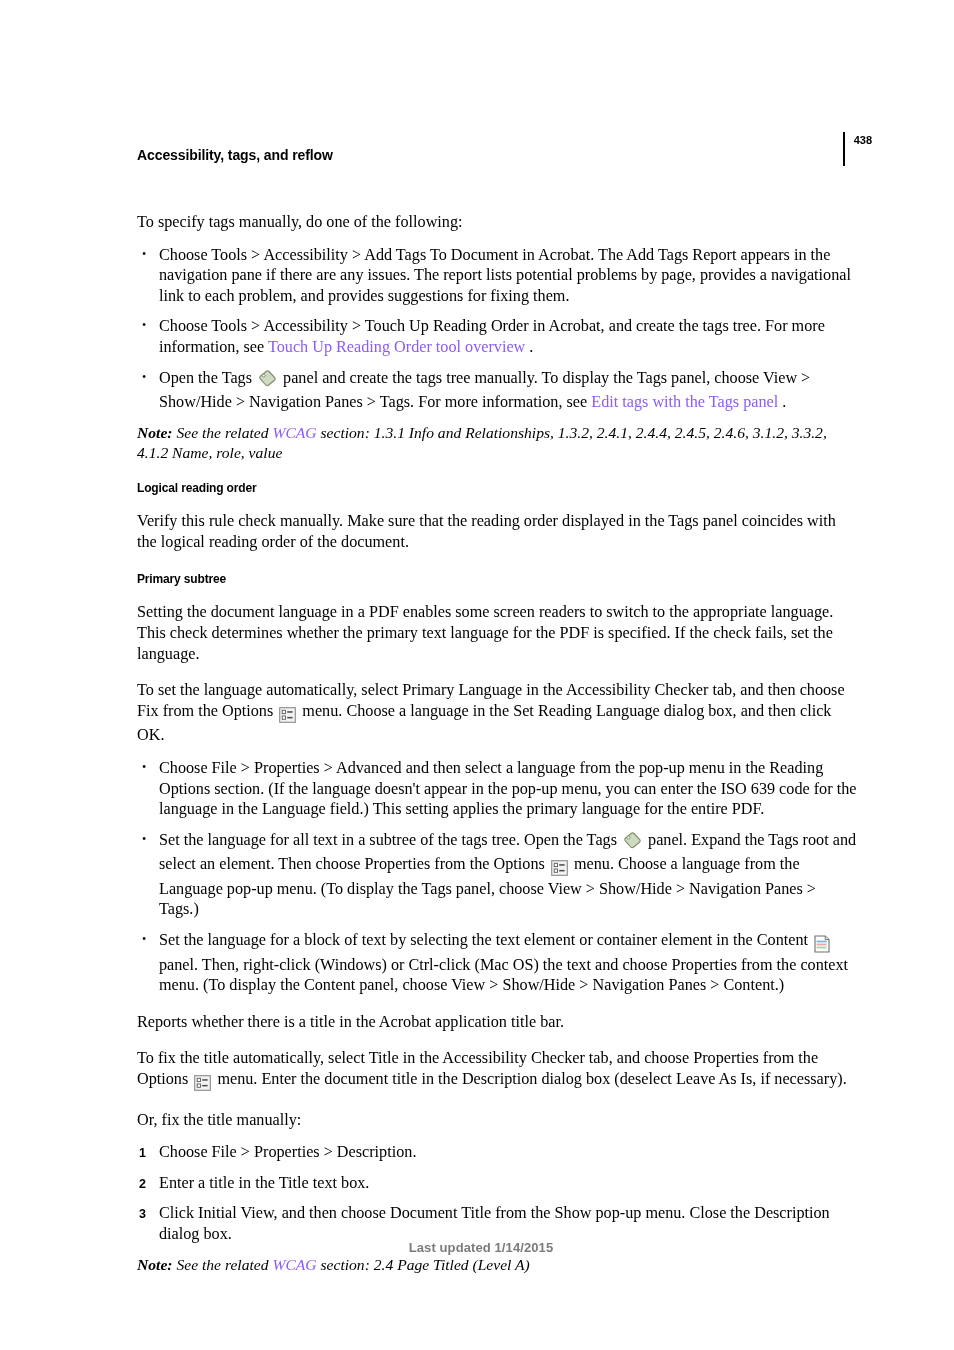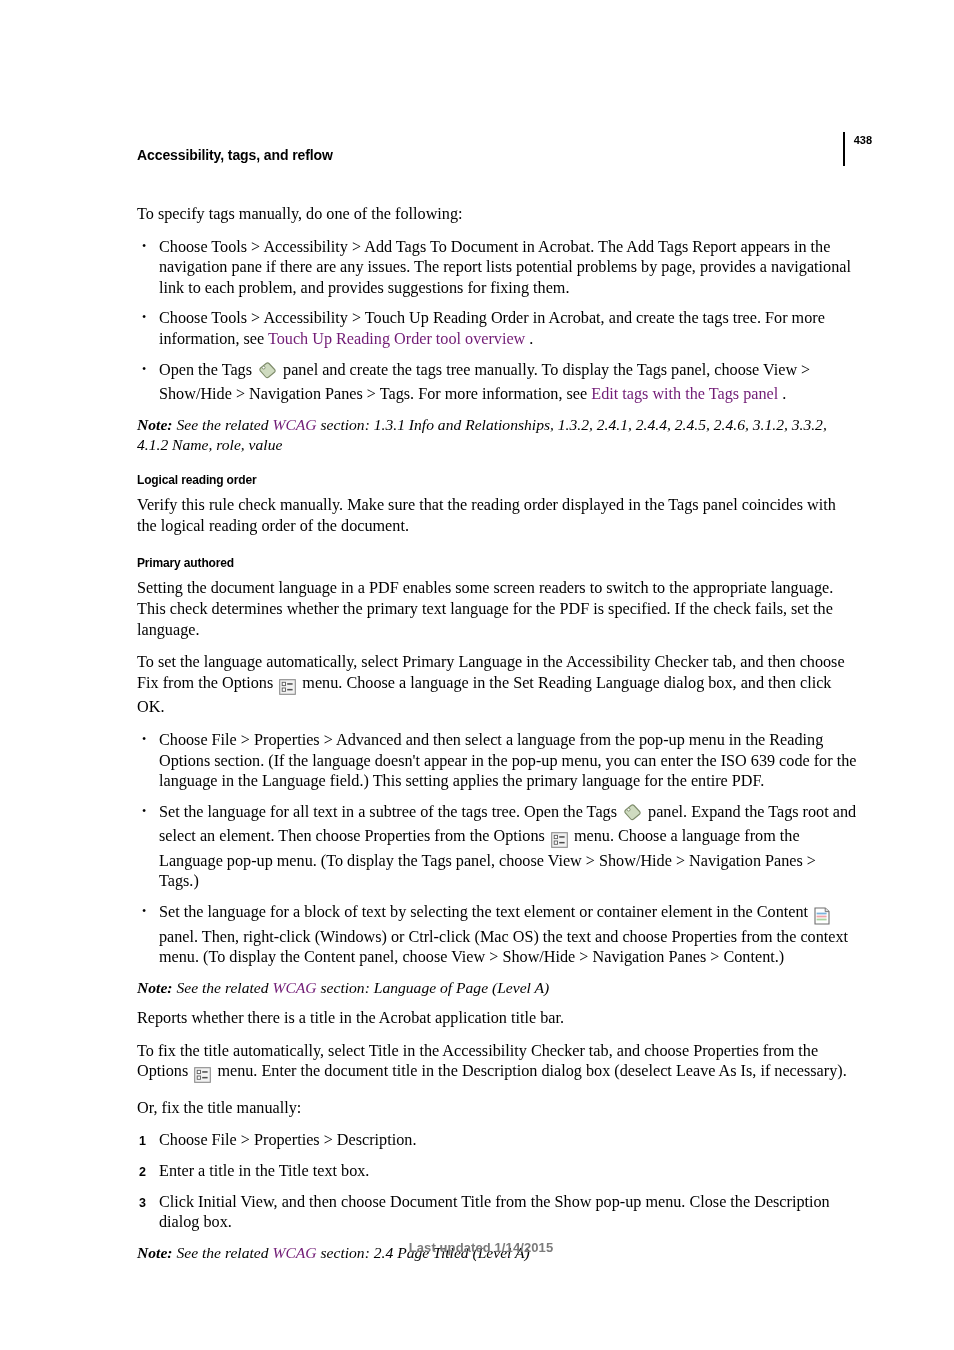--- a/index.html
+++ b/index.html
@@ -62,21 +62,21 @@
   .content {
     position: absolute;
     top: 196px;
     left: 137px;
     width: 722px;
   }
 
   p.body {
     font-size: 16.2px;
     line-height: 20.6px;
-    margin: 8px 0 12px 0;
+    margin: 16px 0 12px 0;
     text-align: left;
   }
 
   ul.bullets {
     list-style: none;
     margin: 0 0 8px 0;
     padding: 0;
   }
   ul.bullets > li {
     position: relative;
@@ -131,21 +131,21 @@
     line-height: 20.2px;
     font-style: italic;
     margin: 0 0 10px 0;
   }
   p.note .note-label {
     font-weight: bold;
     font-style: italic;
   }
 
   a.link, .link {
-    color: #701a75;
+    color: #8b5cf6;
     text-decoration: none;
   }
 
   
   .icon-inline {
     display: inline-block;
     vertical-align: -4px;
     margin: 0 2px;
   }
 
@@ -213,21 +213,21 @@
       </li>
     </ul>
 
     <p class="note">
       <span class="note-label">Note:</span><span> See the related </span><a class="link" href="#">WCAG</a><span> section: 1.3.1 Info and Relationships, 1.3.2, 2.4.1, 2.4.4, 2.4.5, 2.4.6, 3.1.2, 3.3.2, 4.1.2 Name, role, value</span>
     </p>
 
     <h2 class="section first">Logical reading order</h2>
     <p class="body">Verify this rule check manually. Make sure that the reading order displayed in the Tags panel coincides with the logical reading order of the document.</p>
 
-    <h2 class="section">Primary authored</h2>
+    <h2 class="section">Primary subtree</h2>
     <p class="body">Setting the document language in a PDF enables some screen readers to switch to the appropriate language. This check determines whether the primary text language for the PDF is specified. If the check fails, set the language.</p>
 
     <p class="body">
       <span>To set the language automatically, select Primary Language in the Accessibility Checker tab, and then choose Fix from the Options </span><span class="icon-inline"><svg class="options-icon" viewBox="0 0 17 16" xmlns="http://www.w3.org/2000/svg">
             <rect x="0.7" y="0.7" width="15.6" height="14.6" fill="#f2f2f2" stroke="#8a8a8a" stroke-width="1.1"></rect>
             <rect x="3.2" y="3.3" width="3.3" height="3.3" fill="#ffffff" stroke="#5a5a5a" stroke-width="0.9"></rect>
             <rect x="3.2" y="9.0" width="3.3" height="3.3" fill="#ffffff" stroke="#5a5a5a" stroke-width="0.9"></rect>
             <rect x="8.2" y="4.2" width="5.4" height="1.5" fill="#4a4a4a"></rect>
             <rect x="8.2" y="9.9" width="5.4" height="1.5" fill="#4a4a4a"></rect>
           </svg></span><span> menu. Choose a language in the Set Reading Language dialog box, and then click OK.</span>
@@ -254,23 +254,20 @@
         <span>Set the language for a block of text by selecting the text element or container element in the Content </span><span class="icon-inline"><svg class="content-icon" viewBox="0 0 16 18" xmlns="http://www.w3.org/2000/svg">
               <path d="M1 1 H11.2 L15 4.6 V17 H1 Z" fill="#ffffff" stroke="#6e6e6e" stroke-width="1.1"></path>
               <path d="M11.2 1 V4.6 H15" fill="#e3e3e3" stroke="#6e6e6e" stroke-width="0.9"></path>
               <rect x="2.6" y="5.6" width="10" height="1.8" fill="#7ab3dd"></rect>
               <rect x="2.6" y="8.6" width="10" height="1.8" fill="#f0a3a9"></rect>
               <rect x="2.6" y="11.6" width="10" height="1.8" fill="#a9d4a0"></rect>
             </svg></span><span> panel. Then, right-click (Windows) or Ctrl-click (Mac OS) the text and choose Properties from the context menu. (To display the Content panel, choose View &gt; Show/Hide &gt; Navigation Panes &gt; Content.)</span>
       </li>
     </ul>
 
-    <p class="note">
-      <span class="note-label">Note:</span><span> See the related </span><a class="link" href="#">WCAG</a><span> section: Language of Page (Level A)</span>
-    </p>
 
     <p class="body">Reports whether there is a title in the Acrobat application title bar.</p>
 
     <p class="body">
       <span>To fix the title automatically, select Title in the Accessibility Checker tab, and choose Properties from the Options </span><span class="icon-inline"><svg class="options-icon" viewBox="0 0 17 16" xmlns="http://www.w3.org/2000/svg">
             <rect x="0.7" y="0.7" width="15.6" height="14.6" fill="#f2f2f2" stroke="#8a8a8a" stroke-width="1.1"></rect>
             <rect x="3.2" y="3.3" width="3.3" height="3.3" fill="#ffffff" stroke="#5a5a5a" stroke-width="0.9"></rect>
             <rect x="3.2" y="9.0" width="3.3" height="3.3" fill="#ffffff" stroke="#5a5a5a" stroke-width="0.9"></rect>
             <rect x="8.2" y="4.2" width="5.4" height="1.5" fill="#4a4a4a"></rect>
             <rect x="8.2" y="9.9" width="5.4" height="1.5" fill="#4a4a4a"></rect>

